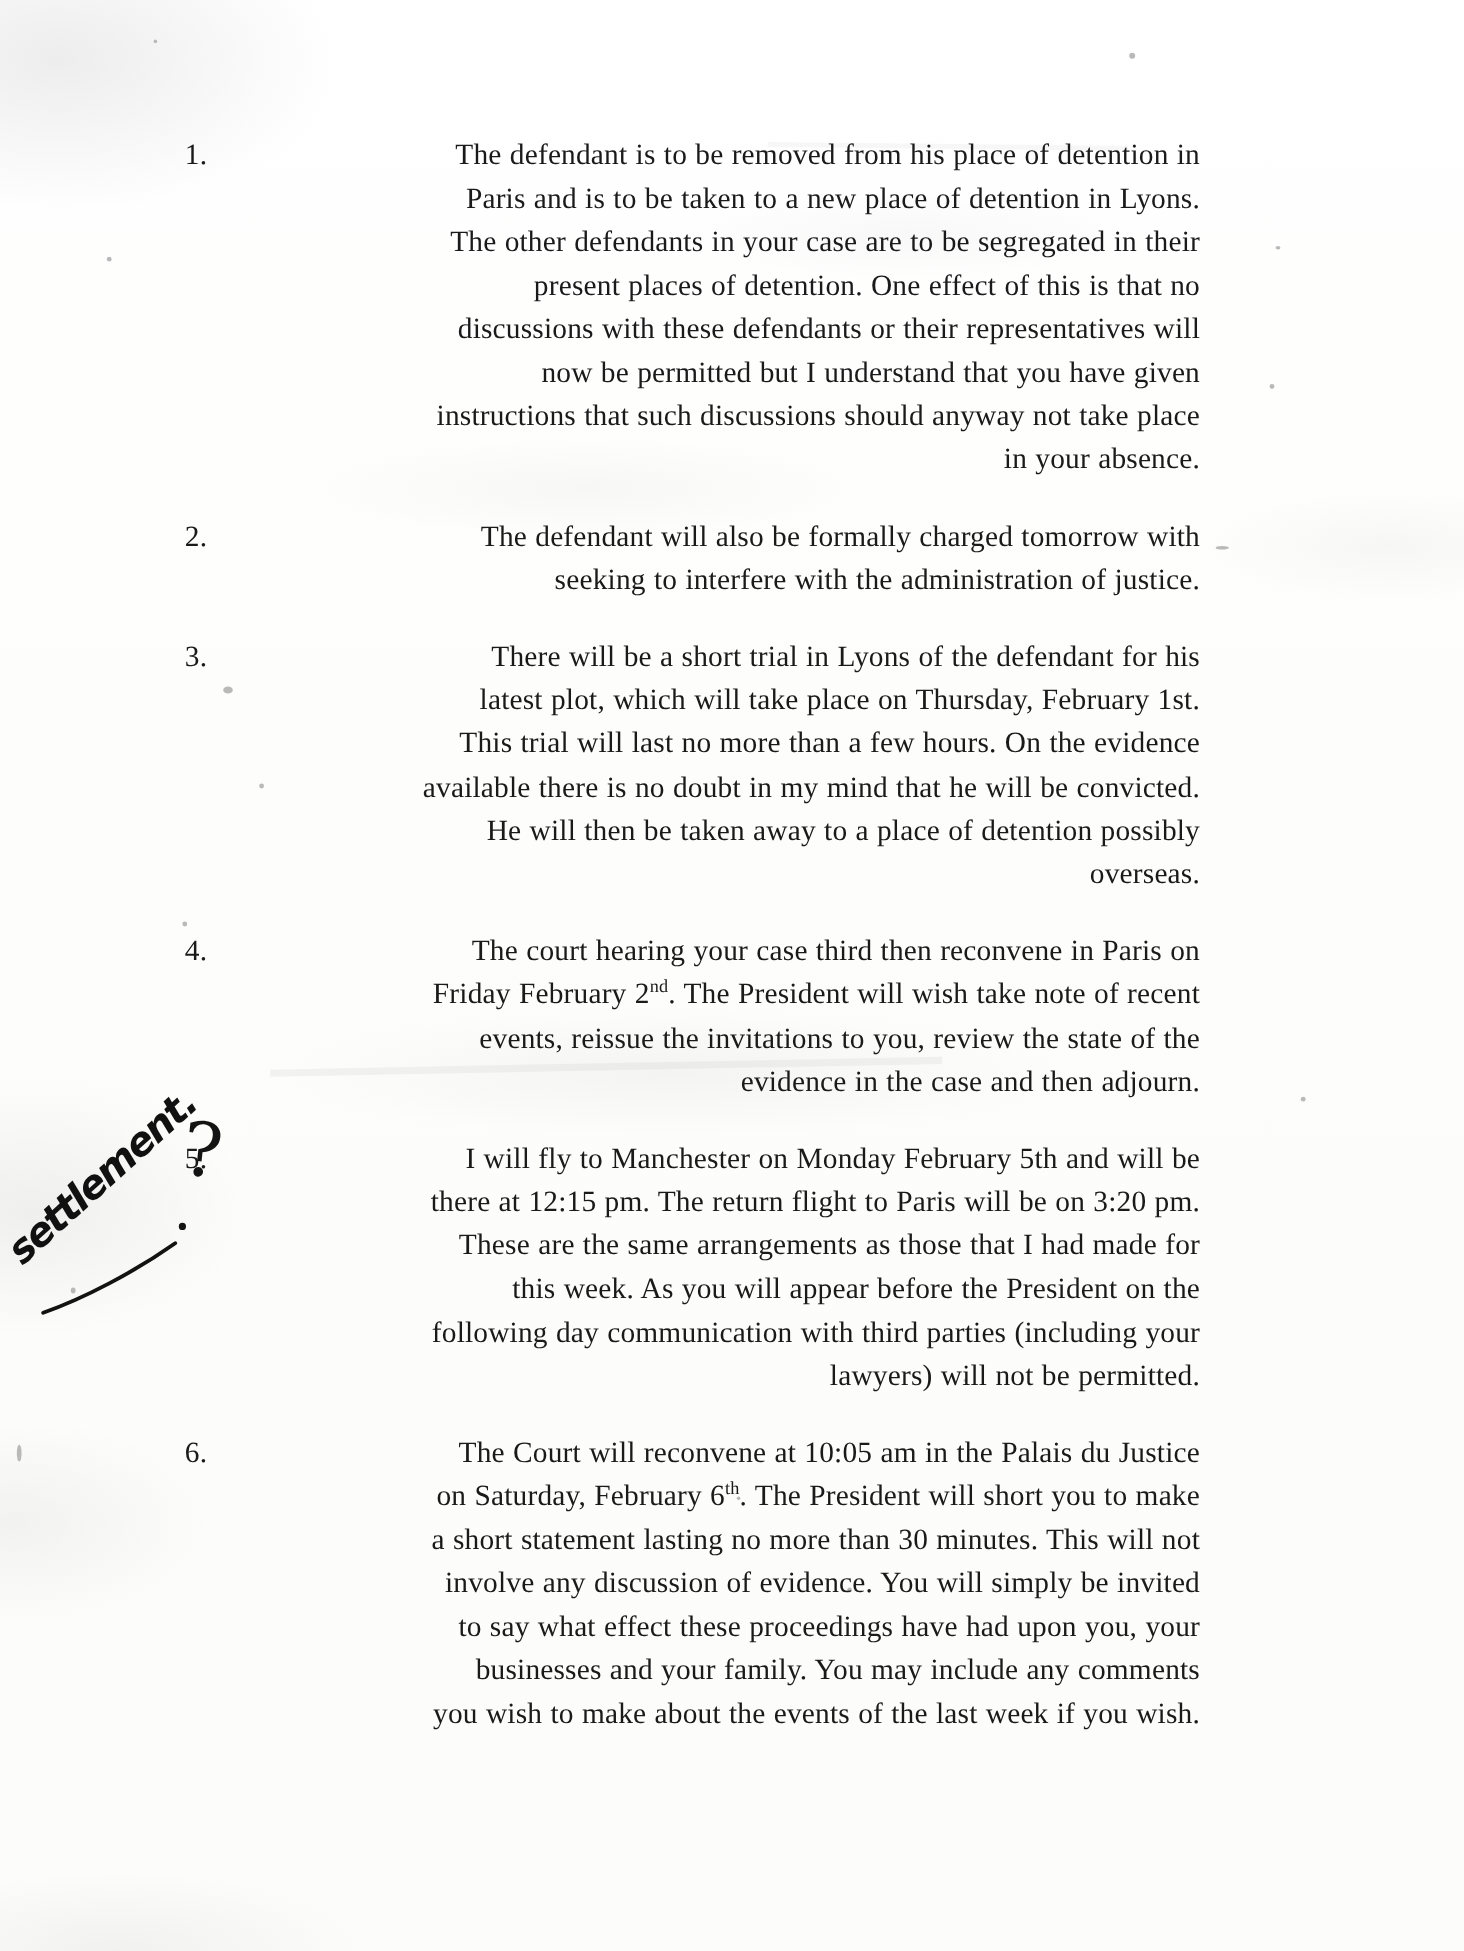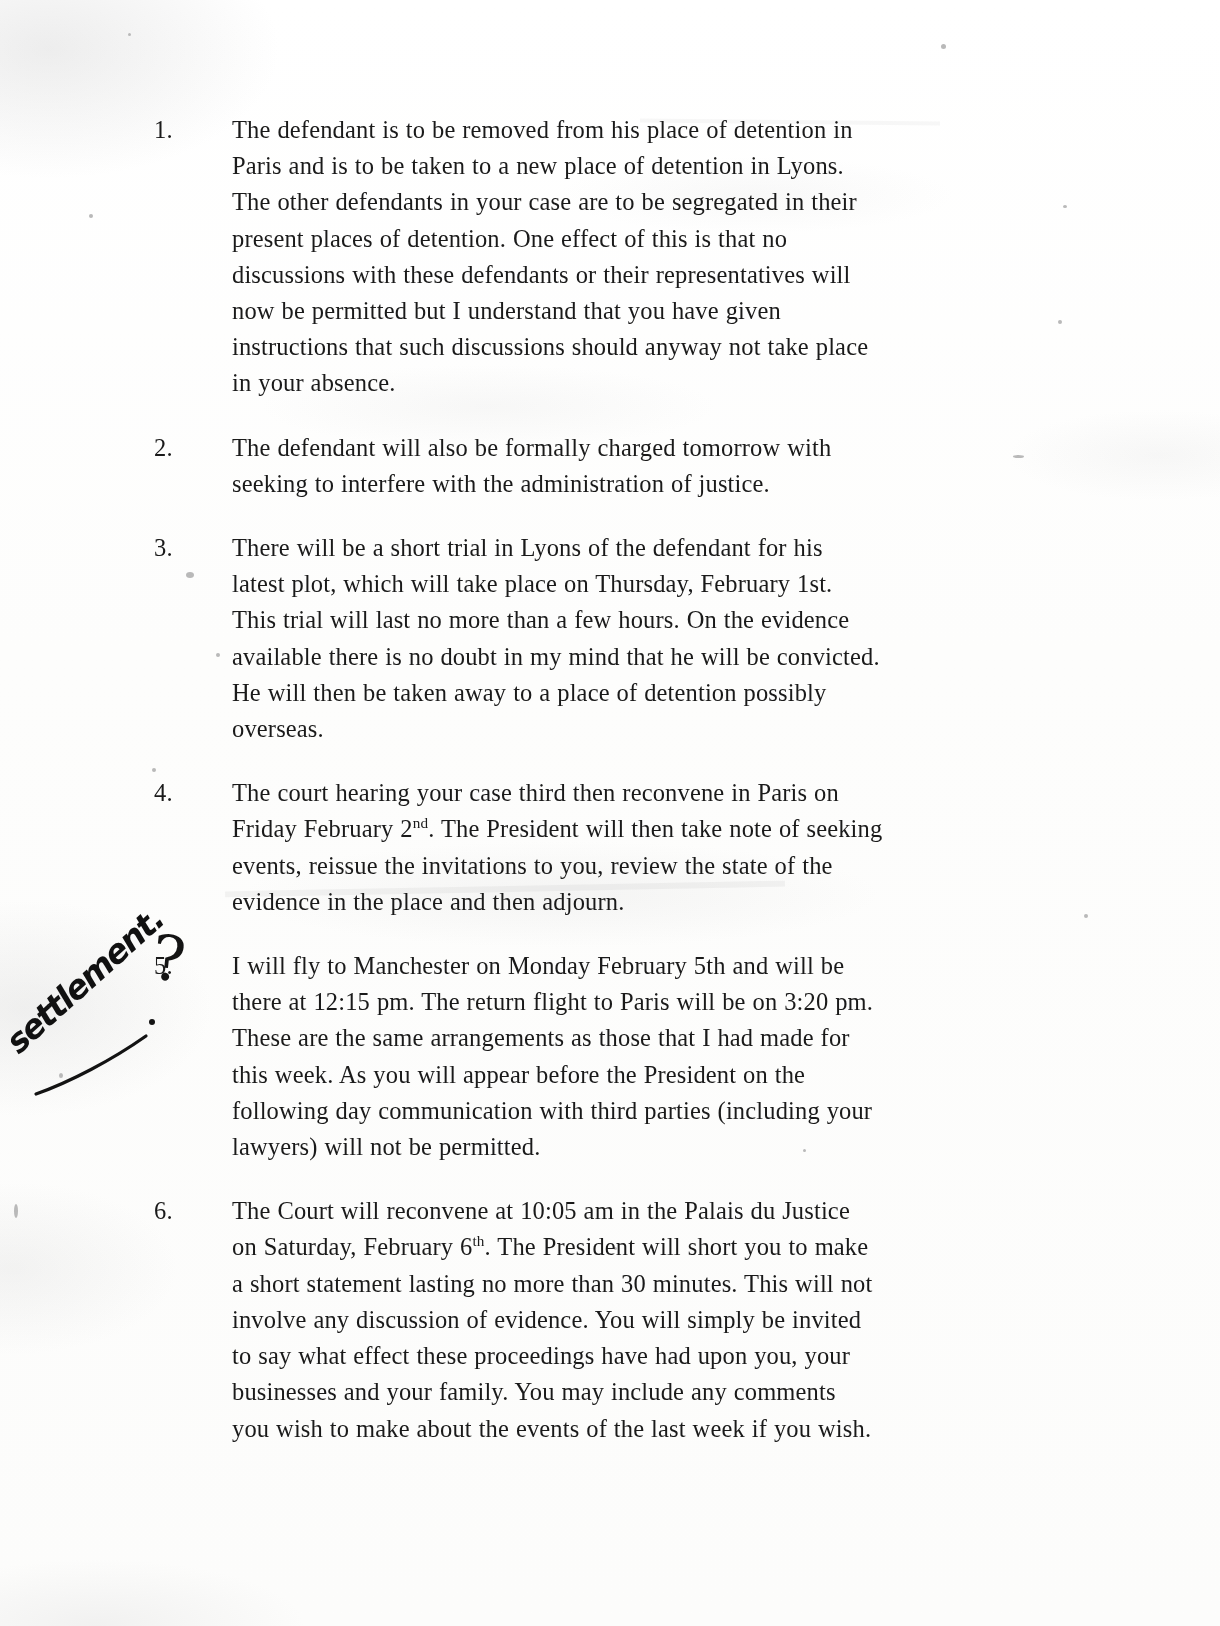--- a/index.html
+++ b/index.html
@@ -75,20 +75,21 @@
     top: 0;
     width: 54px;
     font-size: 24.5px;
     line-height: 36.2px;
     text-align: left;
   }
 
   .para-text {
     display: block;
     white-space: pre-line;
+    text-align: right;
   }
 
   sup {
     font-size: 0.62em;
     vertical-align: super;
     line-height: 0;
   }
 
   
   .handwriting-layer {
@@ -176,23 +177,23 @@
 latest plot, which will take place on Thursday, February 1st.
 This trial will last no more than a few hours.  On the evidence
 available there is no doubt in my mind that he will be convicted.
 He will then be taken away to a place of detention possibly
 overseas.</span>
     </div>
 
     <div class="para">
       <span class="para-num">4.</span>
       <span class="para-text"><span>The court hearing your case third then reconvene in Paris on</span>
-<span>Friday February 2</span><sup>nd</sup><span>.  The President will then take note of seeking</span>
+<span>Friday February 2</span><sup>nd</sup><span>.  The President will wish take note of recent</span>
 <span>events, reissue the invitations to you, review the state of the
-evidence in the place and then adjourn.</span></span>
+evidence in the case and then adjourn.</span></span>
     </div>
 
     <div class="para">
       <span class="para-num">5.</span>
       <span class="para-text">I will fly to Manchester on Monday February 5th and will be
 there at 12:15 pm.  The return flight to Paris will be on 3:20 pm.
 These are the same arrangements as those that I had made for
 this week.  As you will appear before the President on the
 following day communication with third parties (including your
 lawyers) will not be permitted.</span>

